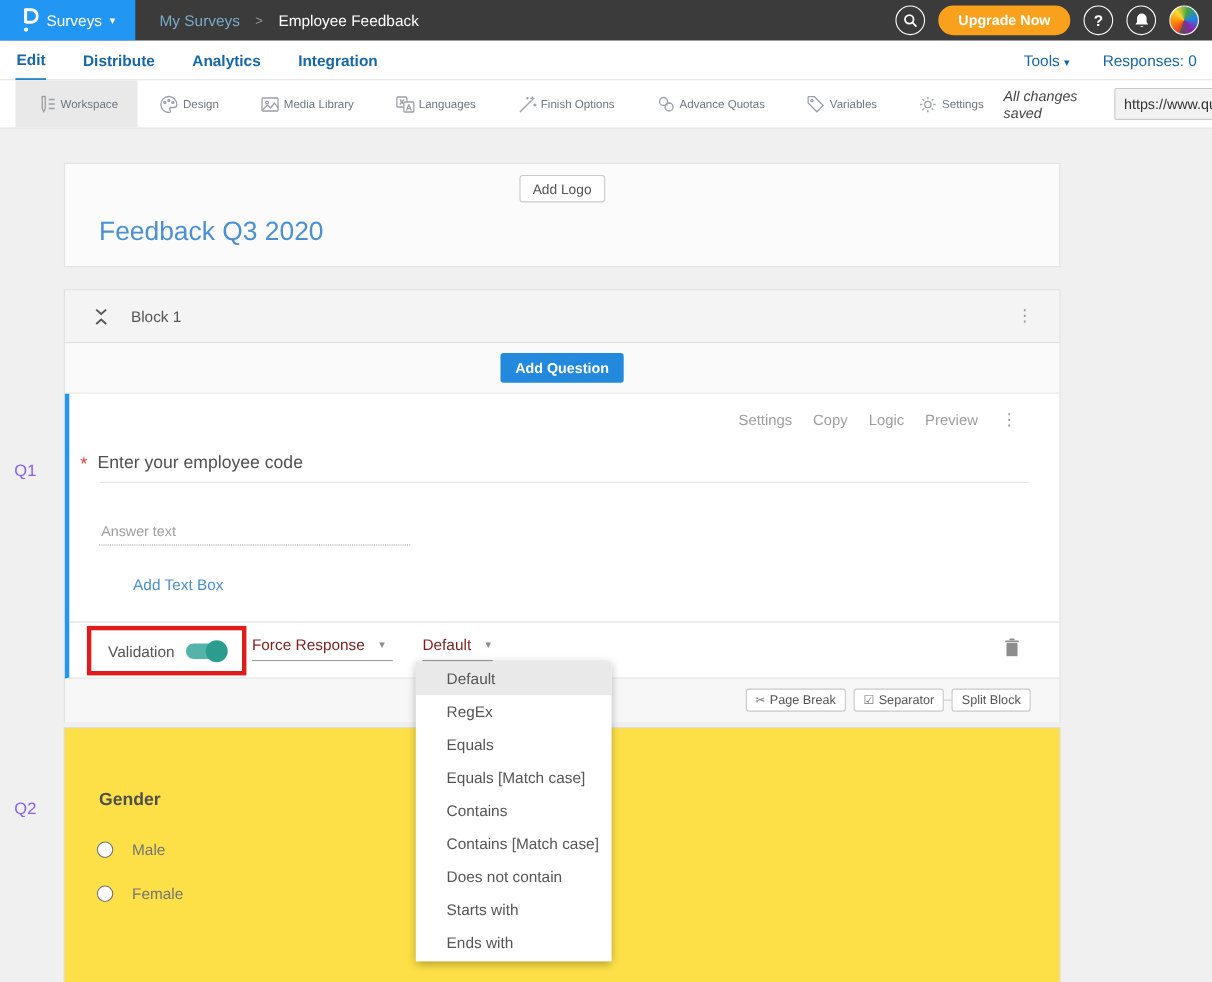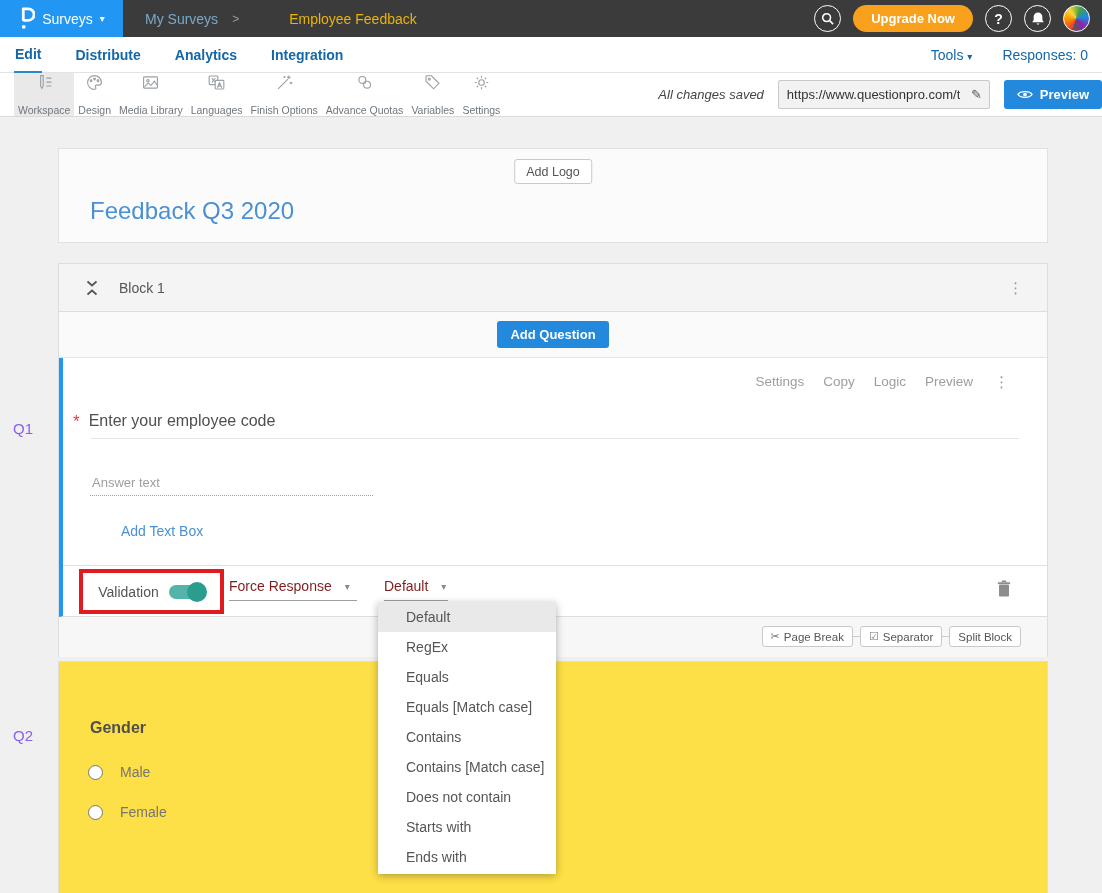--- a/index.html
+++ b/index.html
@@ -9,56 +9,56 @@
 
   
   .topbar { position:absolute; top:0; left:0; right:0; height:37px; background:#3b3b3b; display:flex; align-items:center; }
   .brand { width:123px; height:37px; background:#2196f3; display:flex; align-items:center; justify-content:center; gap:7px; cursor:pointer; flex:0 0 auto; }
   .brand .p-logo { width:17px; height:24px; }
   .brand .brand-label { color:#fff; font-size:14px; }
   .brand .caret { color:#fff; font-size:10px; }
   .breadcrumb { display:flex; align-items:center; gap:14px; margin-left:22px; font-size:14px; }
   .breadcrumb .parent { color:#7aa9c7; cursor:pointer; }
   .breadcrumb .sep { color:#9a9a9a; font-size:12px; }
-  .breadcrumb .current { color:#eab308;margin-left:36px; }
+  .breadcrumb .current { color:#ffffff; }
   .topbar-right { margin-left:auto; display:flex; align-items:center; gap:12px; padding-right:12px; }
   .circle-btn { width:27px; height:27px; border:1.5px solid #fff; border-radius:50%; background:transparent; display:flex; align-items:center; justify-content:center; color:#fff; font-size:14px; font-weight:bold; cursor:pointer; }
   .upgrade-btn { height:27px; padding:0 18px; background:#f9a11c; border:none; border-radius:14px; color:#fff; font-weight:bold; font-size:13px; cursor:pointer; }
   .avatar { width:27px; height:27px; border:1.5px solid #fff; border-radius:50%; cursor:pointer; background:conic-gradient(from 200deg,#e53935,#fb8c00,#fdd835,#43a047,#1e88e5,#8e24aa,#555); }
 
   
   .tabs { position:absolute; top:37px; left:0; right:0; height:36px; background:#fff; border-bottom:1px solid #e3e3e3; display:flex; align-items:center; padding:0 14px; }
   .tab { color:#1467a8; font-size:14px; margin-right:32px; padding:9px 1px; cursor:pointer;font-weight:bold; }
   .tab.active { border-bottom:2px solid #2b87c8; font-weight:bold; }
   .tabs-right { margin-left:auto; display:flex; align-items:center; gap:30px; }
   .tools { color:#1467a8; font-size:14px; cursor:pointer; }
   .tools .caret { font-size:10px; }
   .responses { color:#1467a8; font-size:14px; cursor:pointer; }
 
   
   .toolbar { position:absolute; top:73px; left:0; right:0; height:44px; background:#fff; border-bottom:1px solid #d9d9d9; display:flex; align-items:stretch; padding-left:14px; }
-  .tool-item { display:flex; flex-direction:column; align-items:center; justify-content:center; gap:12px; padding:0 4px; cursor:pointer; color:#8e949a; }
+  .tool-item { display:flex; flex-direction:row; align-items:center; justify-content:center; gap:2px; padding:0 18px; cursor:pointer; color:#8e949a; }
   .tool-item.active { background:#e9e9e9; }
   .tool-item svg { width:21px; height:20px; stroke:#9aa0a6; fill:none; stroke-width:1.3; }
   .tool-item .tool-label { font-size:10.5px; color:#6f767d; white-space:nowrap; }
   .toolbar-right { margin-left:auto; display:flex; align-items:center; gap:14px; }
   .saved-status { font-size:13px; font-style:italic; color:#444; }
   .url-box { display:flex; align-items:center; height:29px; width:212px; background:#f2f2f2; border:1px solid #c9c9c9; border-radius:2px; overflow:hidden; }
   .url-box input { flex:1; min-width:0; height:100%; border:none; background:transparent; padding:0 4px 0 8px; font-size:13px; color:#333; font-family:"Liberation Sans",sans-serif; }
   .url-edit { border:none; background:transparent; color:#555; font-size:13px; padding:0 7px; cursor:pointer; }
   .preview-btn { height:29px; padding:0 13px; background:#2389dd; color:#fff; border:none; border-radius:3px; font-size:13px; font-weight:bold; display:flex; align-items:center; gap:7px; cursor:pointer; }
   .preview-btn svg { width:16px; height:11px; stroke:#fff; fill:none; stroke-width:1.5; }
 
   
   .content { position:absolute; top:117px; left:0; right:0; bottom:0; background:#f0f0f0; }
   .gutter-label { position:absolute; left:13px; font-size:15px; color:#8b5cf6; }
   .gutter-q1 { top:303px; }
   .gutter-q2 { top:610px; }
 
-  .card { position:absolute; left:58px; width:990px; background:#fbfbfb; border:1px solid #e0e0e0; }
+  .card { position:absolute; left:58px; width:906px; background:#fbfbfb; border:1px solid #e0e0e0; }
   .survey-header { top:31px; height:95px; }
   .add-logo-btn { position:absolute; top:10px; left:50%; transform:translateX(-50%); height:25px; padding:0 11px; background:#fff; border:1px solid #c9c9c9; border-radius:3px; font-size:12.5px; color:#555; cursor:pointer; }
   .survey-title { position:absolute; top:48px; left:31px; font-size:24px; font-weight:normal; color:#4a90d2; }
 
   
   .block { top:146px; height:394px; background:#f7f7f7; border:1px solid #ddd; }
   .block-header { position:relative; height:48px; border-bottom:1px solid #ddd; background:#f4f4f4; display:flex; align-items:center; }
   .collapse-icon { margin-left:26px; width:14px; height:16px; cursor:pointer; }
   .block-title { margin-left:20px; font-size:14px; color:#555; }
   .kebab { margin-left:auto; margin-right:24px; color:#9a9a9a; font-size:15px; letter-spacing:0; cursor:pointer; line-height:1; }

